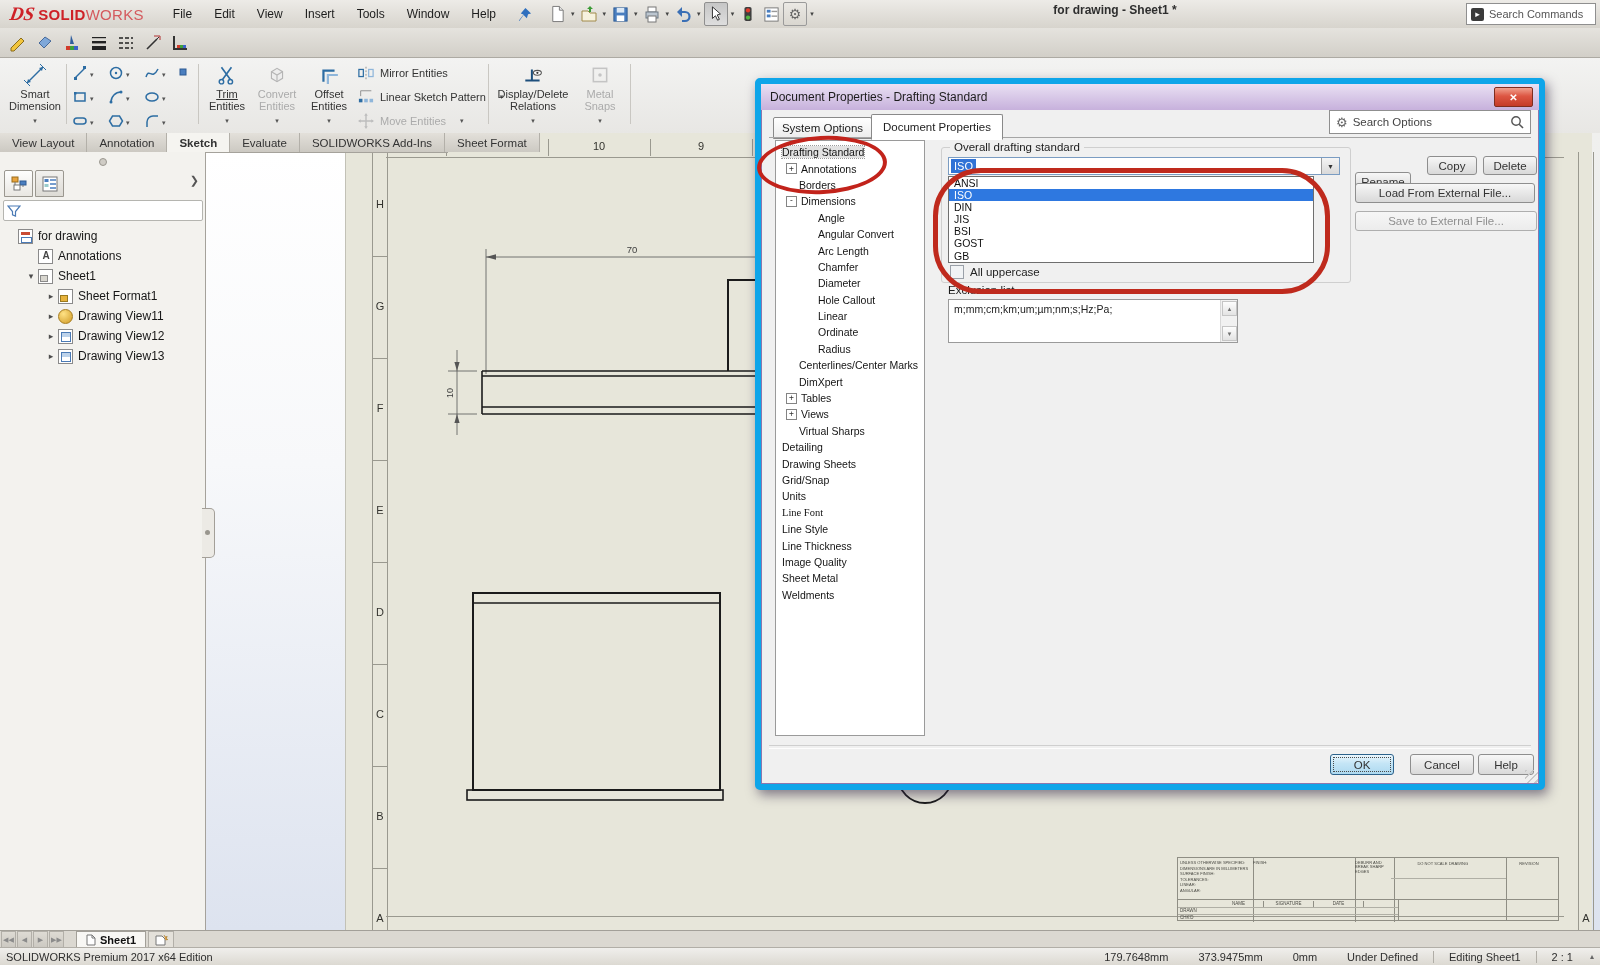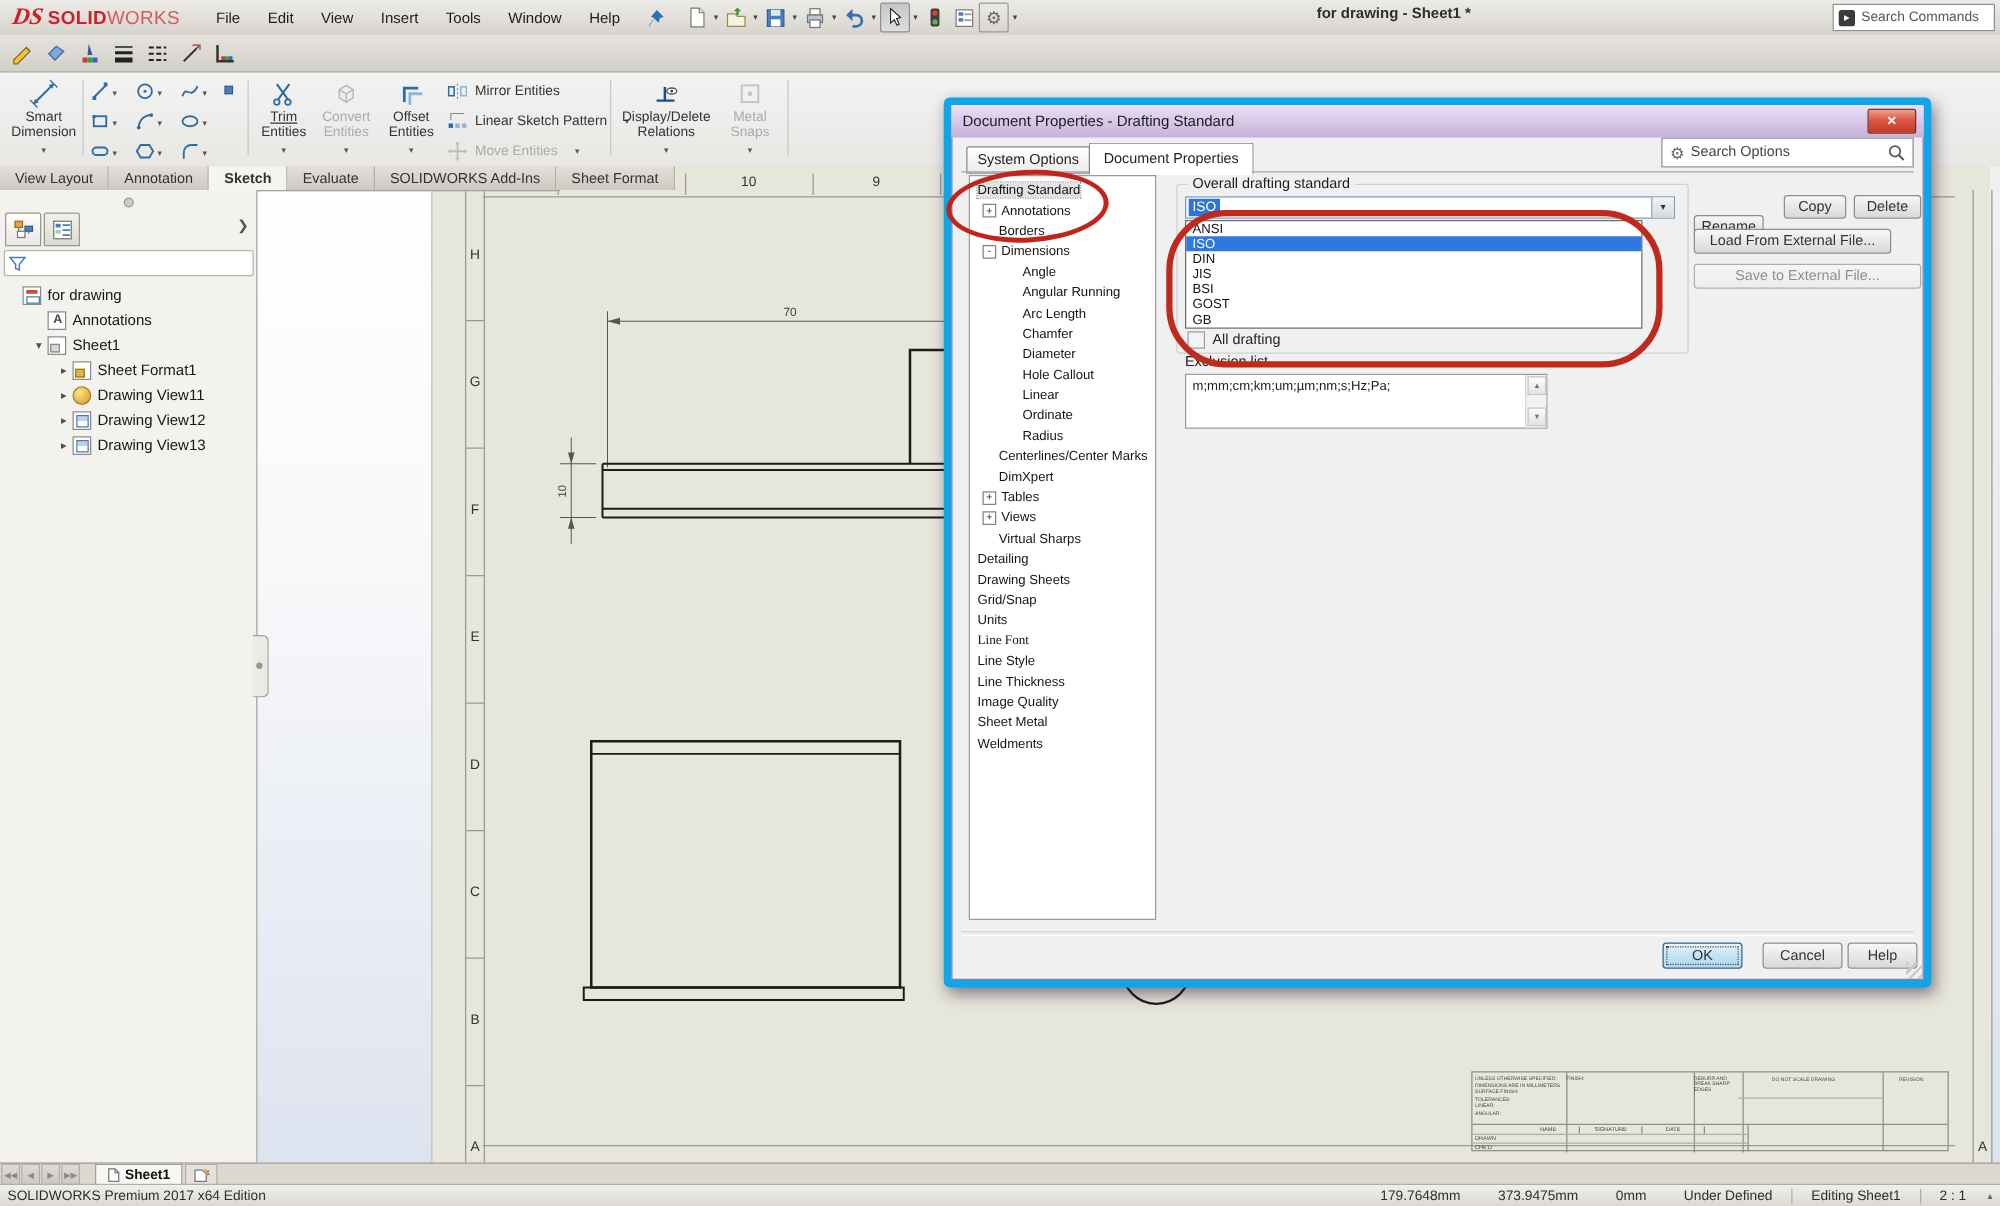--- a/index.html
+++ b/index.html
@@ -712,21 +712,21 @@
         <span class="dt-label">Borders</span>
       </div>
       <div class="dt-row" style="padding-left: 10px;">
         <span class="exp">-</span>
         <span class="dt-label">Dimensions</span>
       </div>
       <div class="dt-row" style="padding-left: 42px;">
         <span class="dt-label">Angle</span>
       </div>
       <div class="dt-row" style="padding-left: 42px;">
-        <span class="dt-label">Angular Running</span>
+        <span class="dt-label">Angular Convert</span>
       </div>
       <div class="dt-row" style="padding-left: 42px;">
         <span class="dt-label">Arc Length</span>
       </div>
       <div class="dt-row" style="padding-left: 42px;">
         <span class="dt-label">Chamfer</span>
       </div>
       <div class="dt-row" style="padding-left: 42px;">
         <span class="dt-label">Diameter</span>
       </div>
@@ -805,35 +805,35 @@
       <div class="dd-item">ANSI</div>
       <div class="dd-item dd-sel">ISO</div>
       <div class="dd-item">DIN</div>
       <div class="dd-item">JIS</div>
       <div class="dd-item">BSI</div>
       <div class="dd-item">GOST</div>
       <div class="dd-item">GB</div>
     </div>
   <div id="dlg-check">
     <span id="check-box"></span>
-    <span>All drafting</span>
+    <span>All uppercase</span>
   </div>
   <div id="dlg-exlabel">Exclusion list</div>
   <div id="dlg-exbox">
     <span>m;mm;cm;km;um;µm;nm;s;Hz;Pa;</span>
     <div id="ex-scroll">
       <span class="scr-btn" style="top:1px;">▲</span>
       <span class="scr-btn" style="bottom:1px;">▼</span>
     </div>
   </div>
 
   <div class="btn" style="left:594px;top:72px;width:56px;height:19px;margin-top:16px;">Rename</div>
   <div class="btn" style="left:666px;top:72px;width:50px;height:19px;">Copy</div>
   <div class="btn" style="left:722px;top:72px;width:54px;height:19px;">Delete</div>
-  <div class="btn" style="left:594px;top:99px;width:158px;height:20px;">Load From External File...</div>
+  <div class="btn" style="left:594px;top:99px;width:180px;height:20px;">Load From External File...</div>
   <div class="btn dim" style="left:594px;top:127px;width:182px;height:20px;">Save to External File...</div>
 
   <div id="dlg-btmline"></div>
   <div class="btn default" style="left:569px;top:670px;width:64px;height:21px;">OK</div>
   <div class="btn" style="left:649px;top:670px;width:64px;height:21px;">Cancel</div>
   <div class="btn" style="left:717px;top:670px;width:56px;height:21px;">Help</div>
   <div id="dlg-grip"></div>
 </div>
 
 <div id="red-ellipse"></div>

